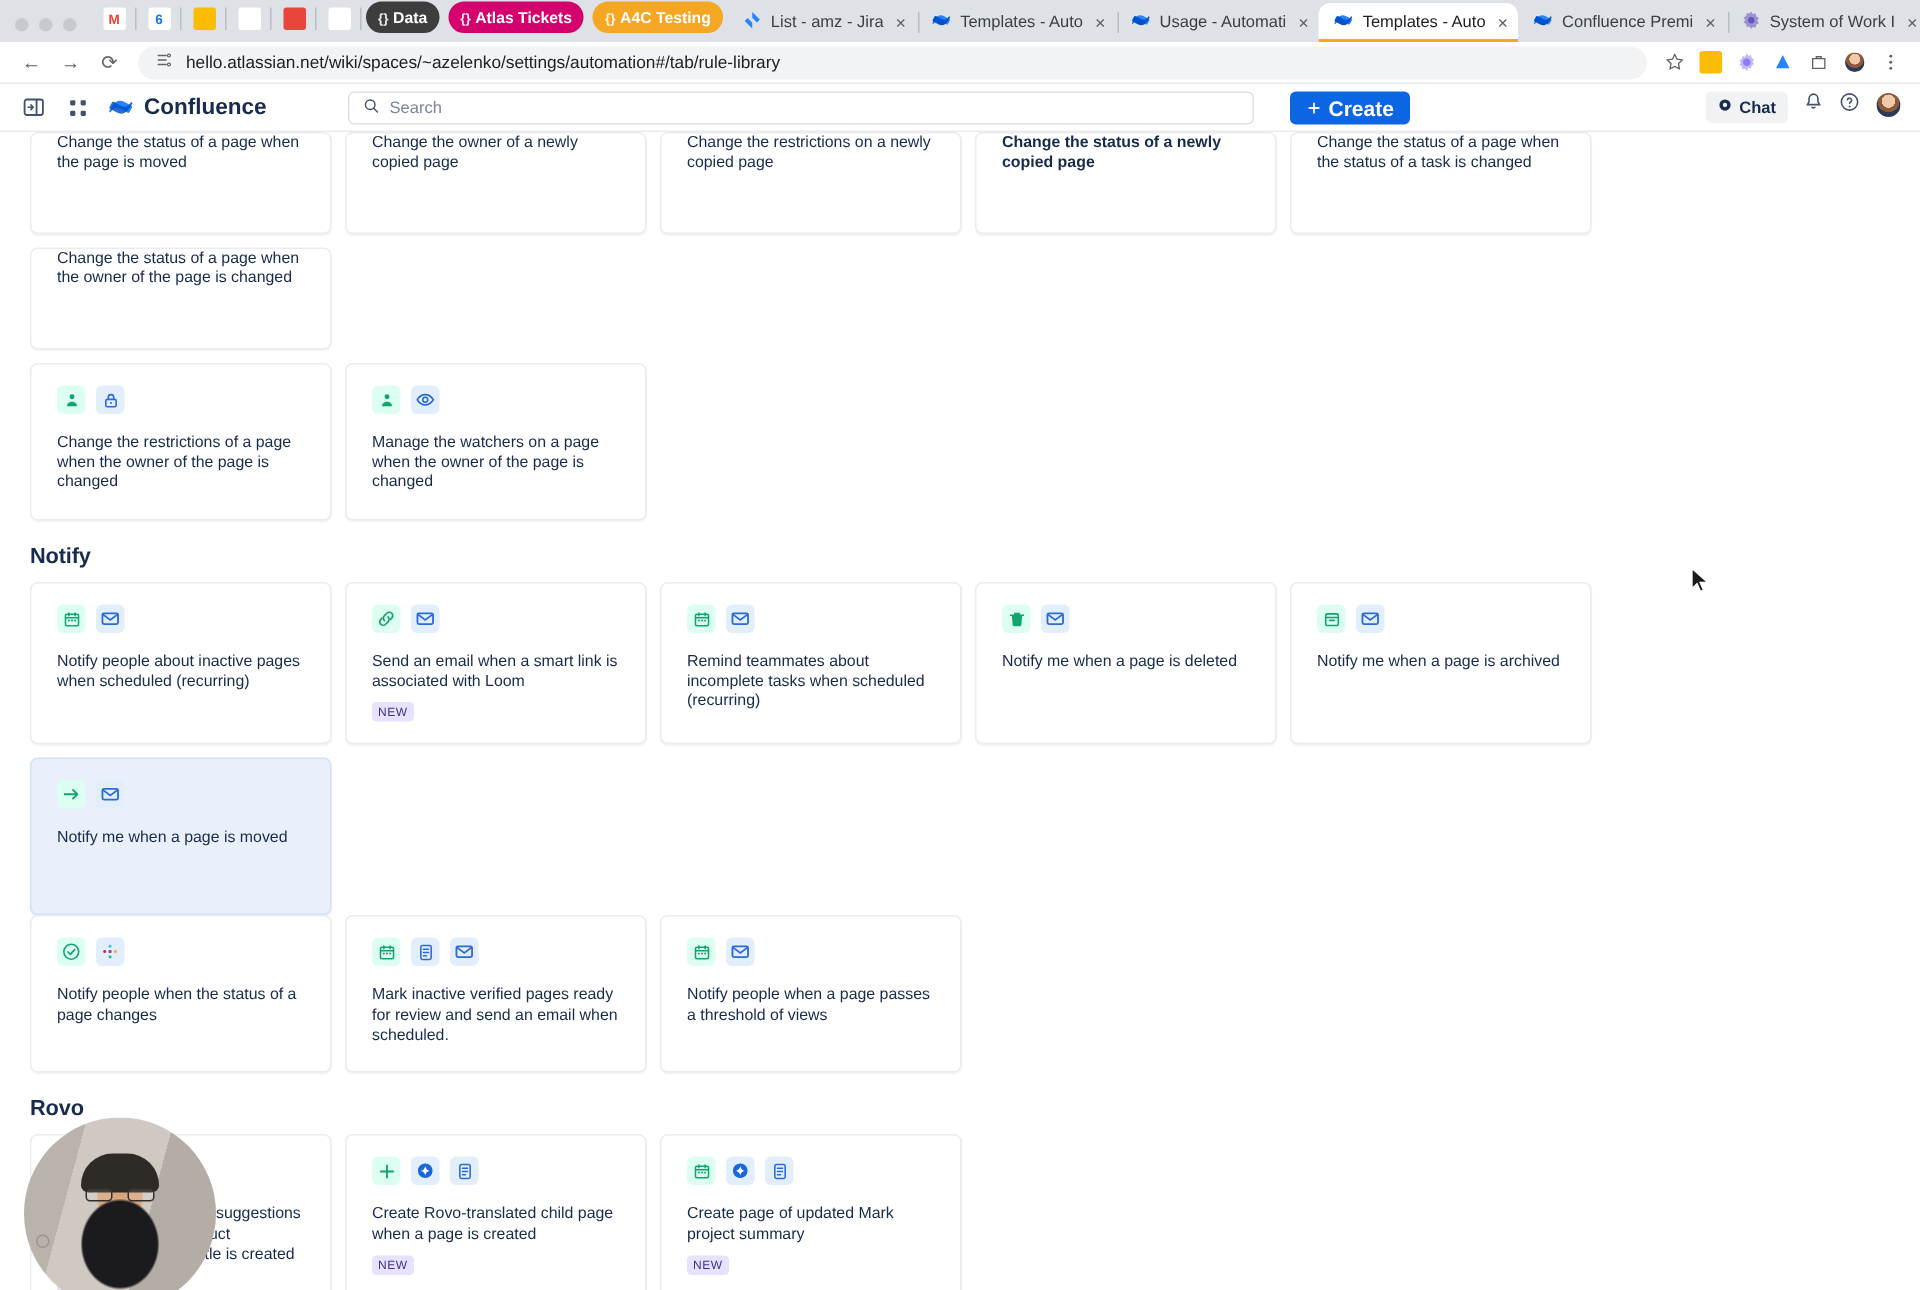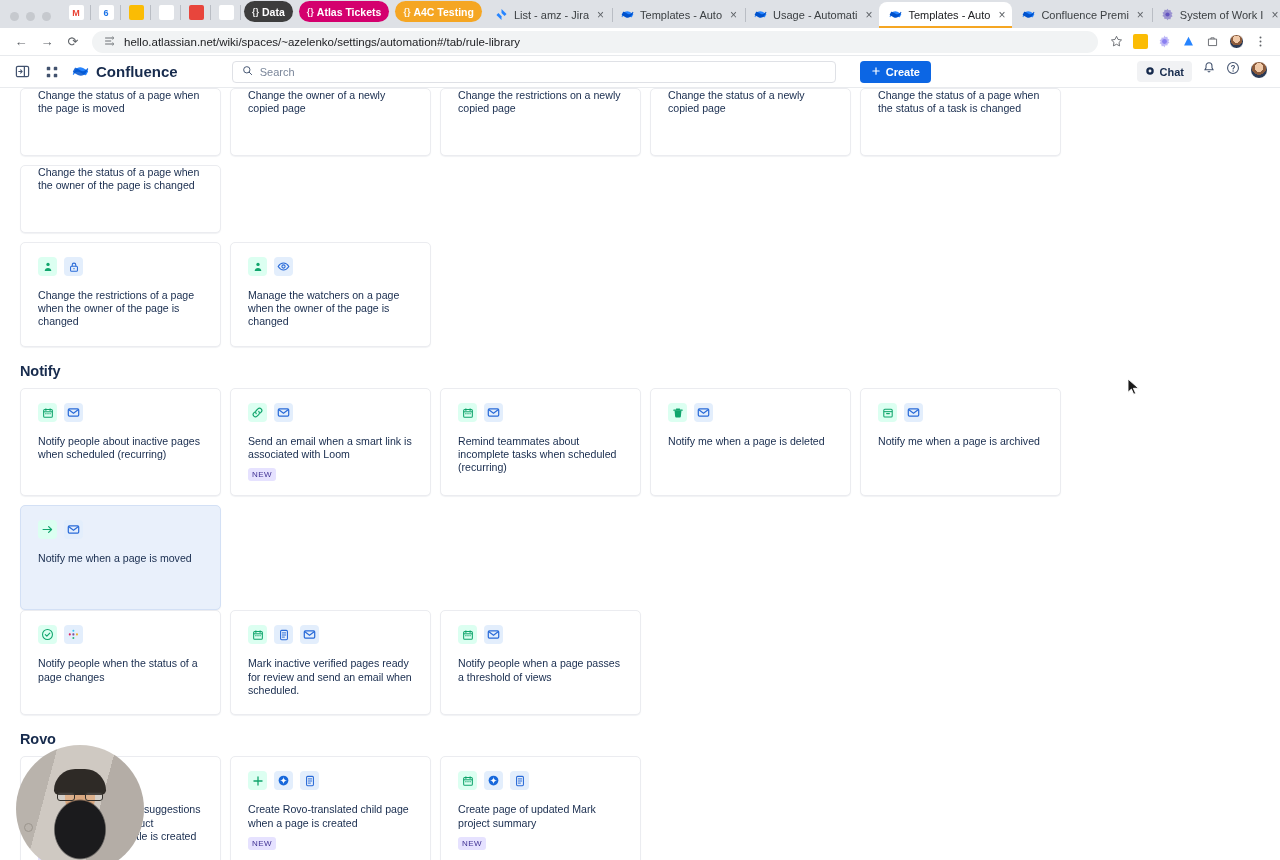--- a/index.html
+++ b/index.html
@@ -70,21 +70,21 @@
   .ab-icon { width: 20px; height: 20px; display:flex; align-items:center; justify-content:center; color:#42526e;}
   .brand { display:flex; align-items:center; gap:7px; font-size: 15px; font-weight: 600; color:#172b4d;}
   .searchbox {
     width: 604px; height: 22px; border:1px solid #dfe1e6; border-radius: 4px;
     display:flex; align-items:center; gap:7px; padding: 0 9px; margin-left: 44px;
     font-size: 11px; color:#7a869a; background:#fff;
   }
   .createbtn {
     background:#0c66e4; color:#fff; border-radius:4px; height:22px;
     display:flex; align-items:center; gap:5px; padding: 0 11px;
-    font-size: 11px; font-weight: 600; margin-left: 14px;
+    font-size: 14px; font-weight: 600; margin-left: 14px;
   }
   .ab-right { margin-left:auto; display:flex; align-items:flex-start; gap:10px; }
   .chatbtn {
     display:flex; align-items:center; gap:5px; background:#f1f2f4; border-radius:4px;
     height:21px; padding:0 8px; font-size:11px; font-weight:600; color:#172b4d;
   }
   .avatar {
     width:18px;height:18px;border-radius:50%;
     background: radial-gradient(circle at 50% 34%, #f0c9a8 0 33%, #8a5a3b 34% 55%, #2b3a55 56% 100%);
     border:1px solid #fff;
@@ -370,21 +370,21 @@
       <div class="grid row-top" style="margin-bottom: 9px;">
         <div class="card" style="height: 68px; justify-content: flex-start; padding-top: 0px;">
           <div class="card-text">Change the status of a page when the page is moved</div>
         </div>
         <div class="card" style="height: 68px; justify-content: flex-start; padding-top: 0px;">
           <div class="card-text">Change the owner of a newly copied page</div>
         </div>
         <div class="card" style="height: 68px; justify-content: flex-start; padding-top: 0px;">
           <div class="card-text">Change the restrictions on a newly copied page</div>
         </div>
-        <div class="card" style="height: 68px; justify-content: flex-start; padding-top: 0px;">
+        <div class="card" style="height: 68px; justify-content: flex-start; padding-top: 0px; font-weight: bold;">
           <div class="card-text">Change the status of a newly copied page</div>
         </div>
         <div class="card" style="height: 68px; justify-content: flex-start; padding-top: 0px;">
           <div class="card-text">Change the status of a page when the status of a task is changed</div>
         </div>
         <div class="card" style="height: 68px; justify-content: flex-start; padding-top: 0px;">
           <div class="card-text">Change the status of a page when the owner of the page is changed</div>
         </div>
       </div>
       <div class="grid">

